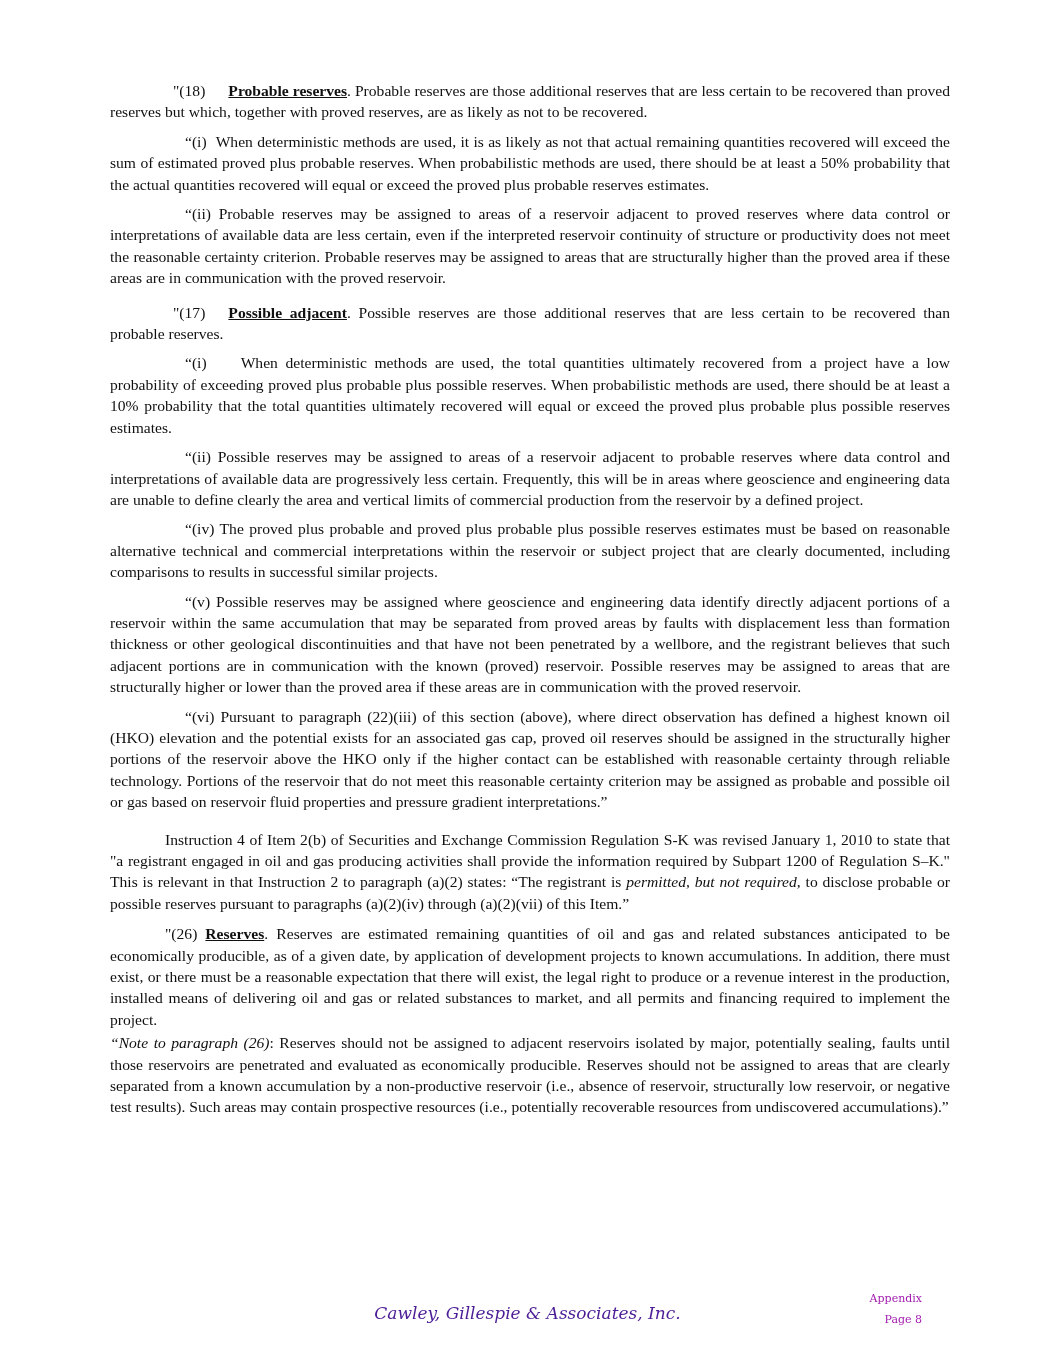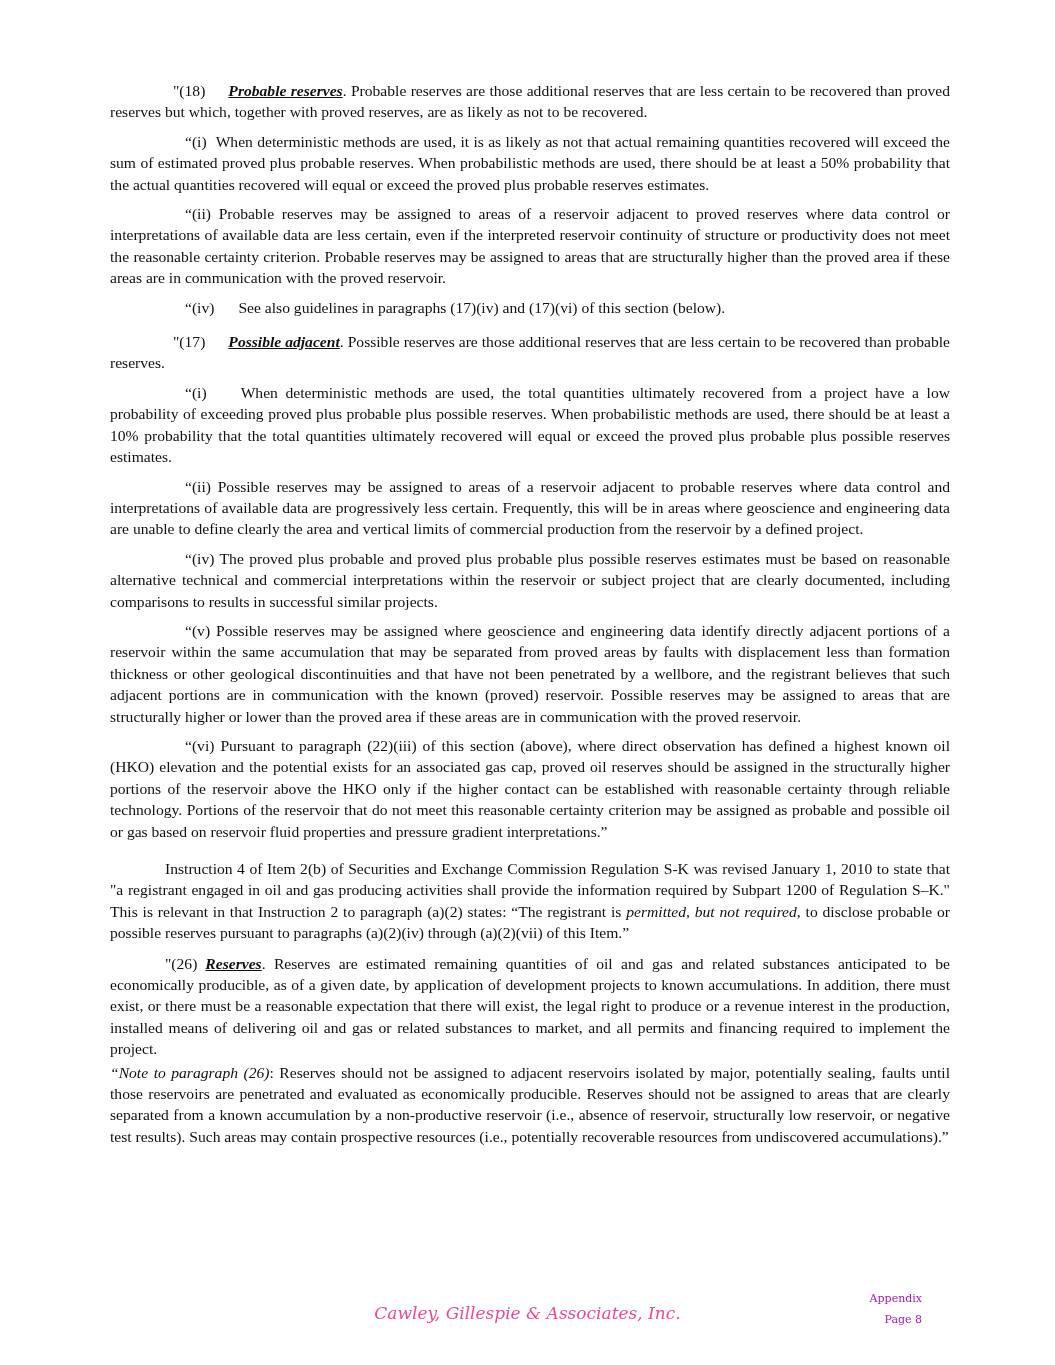--- a/index.html
+++ b/index.html
@@ -32,40 +32,40 @@
   .ind-63 { text-indent: 63px; }
   .ind-75 { text-indent: 75px; }
   .ind-55 { text-indent: 55px; }
   .ind-0  { text-indent: 0; }
   
   .mt13 { margin-top: 13px; }
   .mt4  { margin-top: 16px; }
   .mt9  { margin-top: 9px; }
   .tight { margin-bottom: 2px; }
   
-  .head { font-weight: 700; text-decoration: underline; font-style: italic; }
+  .head { font-weight: 700; text-decoration: underline; }
   .it   { font-style: italic; }
   
   .tab { display: inline-block; }
   .w34 { width: 34px; }
   .w24 { width: 24px; }
   .w23 { width: 23px; }
   .w9  { width: 9px; }
   .w8  { width: 8px; }
   
   .footer-company {
     position: absolute;
     left: 0;
     top: 1303px;
     width: 100%;
     text-align: center;
     font-family: "DejaVu Serif", "Liberation Serif", serif;
     font-style: italic;
     font-size: 17px;
-    color: #ec4899;
+    color: #4c1d95;
   }
   .footer-right {
     position: absolute;
     top: 1288px;
     right: 133px;
     text-align: right;
     font-family: "DejaVu Serif", "Liberation Serif", serif;
     font-size: 11px;
     line-height: 21px;
     color: #a21caf;
@@ -77,21 +77,20 @@
 <div class="page">
   <main class="content">
 
     <p class="para ind-63"><span>"(18)</span><span class="tab w23"></span><span class="head">Probable reserves</span><span>.  Probable reserves are those additional reserves that are less certain to be recovered than proved reserves but which, together with proved reserves, are as likely as not to be recovered.</span></p>
 
     <p class="para ind-75"><span>“(i)</span><span class="tab w9"></span><span>When deterministic methods are used, it is as likely as not that actual remaining quantities recovered will exceed the sum of estimated proved plus probable reserves. When probabilistic methods are used, there should be at least a 50% probability that the actual quantities recovered will equal or exceed the proved plus probable reserves estimates.</span></p>
 
     <p class="para ind-75"><span>“(ii) Probable reserves may be assigned to areas of a reservoir adjacent to proved reserves where data control or interpretations of available data are less certain, even if the interpreted reservoir continuity of structure or productivity does not meet the reasonable certainty criterion. Probable reserves may be assigned to areas that are structurally higher than the proved area if these areas are in communication with the proved reservoir.</span></p>
 
 
-    <p class="para ind-75"><span>“(iv)</span><span class="tab w24"></span><span>See also guidelines in paragraphs (17)(iv) and (17)(vi) of this section (below).</span></p>
 
     <p class="para ind-63 mt13"><span>"(17)</span><span class="tab w23"></span><span class="head">Possible adjacent</span><span>.  Possible reserves are those additional reserves that are less certain to be recovered than probable reserves.</span></p>
 
     <p class="para ind-75"><span>“(i)</span><span class="tab w34"></span><span>When deterministic methods are used, the total quantities ultimately recovered from a project have a low probability of exceeding proved plus probable plus possible reserves. When probabilistic methods are used, there should be at least a 10% probability that the total quantities ultimately recovered will equal or exceed the proved plus probable plus possible reserves estimates.</span></p>
 
     <p class="para ind-75"><span>“(ii) Possible reserves may be assigned to areas of a reservoir adjacent to probable reserves where data control and interpretations of available data are progressively less certain. Frequently, this will be in areas where geoscience and engineering data are unable to define clearly the area and vertical limits of commercial production from the reservoir by a defined project.</span></p>
 
 
     <p class="para ind-75"><span>“(iv) The proved plus probable and proved plus probable plus possible reserves estimates must be based on reasonable alternative technical and commercial interpretations within the reservoir or subject project that are clearly documented, including comparisons to results in successful similar projects.</span></p>
 

